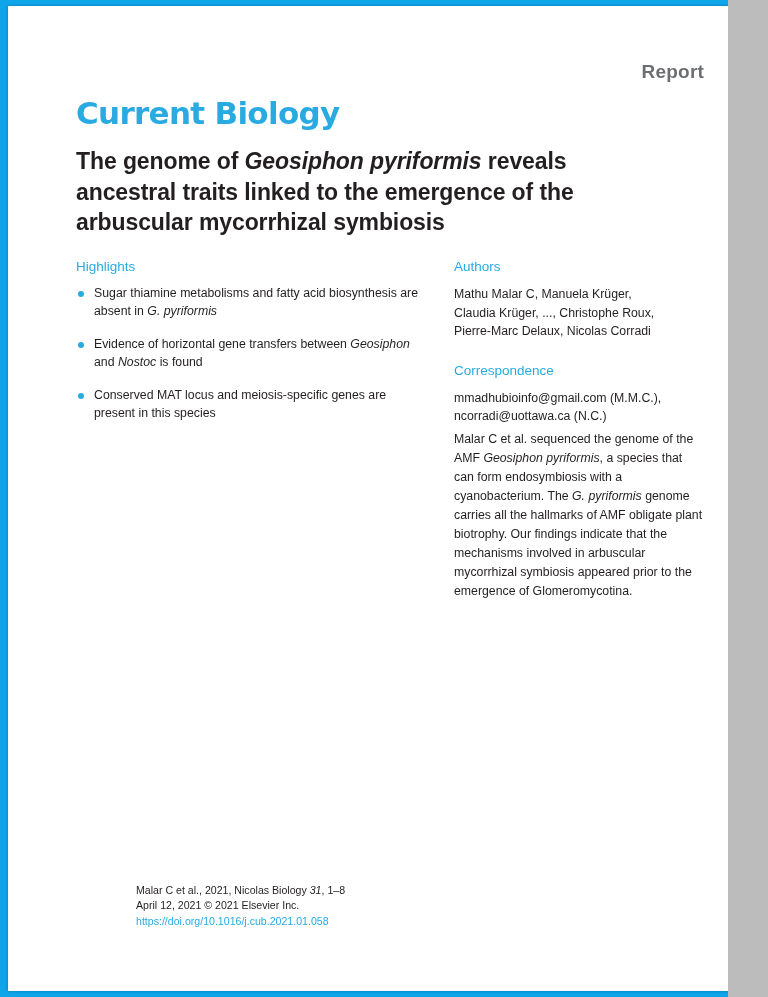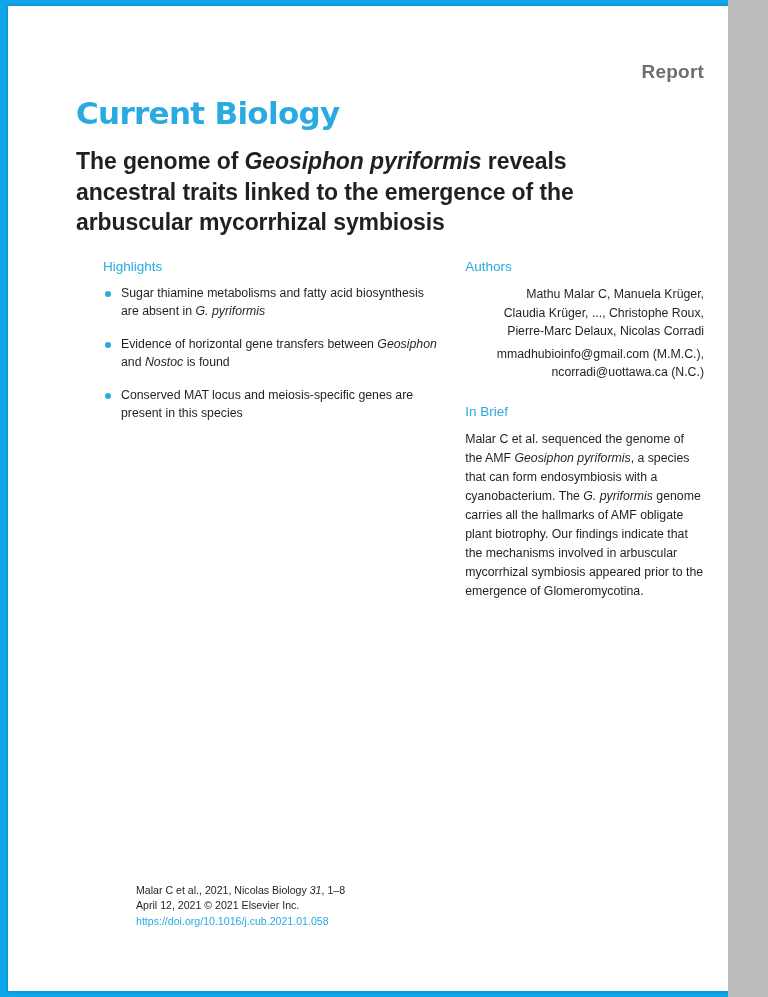--- a/index.html
+++ b/index.html
@@ -66,21 +66,20 @@
     letter-spacing: -0.1px;
     margin-bottom: 22px;
     max-width: 600px;
   }
   .title .ital { font-style: italic; }
 
   
   .cols {
     display: flex;
     gap: 26px;
-    margin-left: 27px;
   }
   .col-left { width: 352px; }
   .col-right { width: 250px; }
 
   .sec-head {
     font-size: 13.5px;
     color: #29abe2;
     font-weight: normal;
     margin: 0 0 11px 0;
   }
@@ -110,21 +109,21 @@
     background: #29abe2;
   }
   .ital { font-style: italic; }
 
   .para {
     font-size: 12.3px;
     line-height: 1.55;
     color: #231f20;
     margin: 0 0 4px 0;
   }
-  .para.tight { line-height: 1.5; text-align: right; }
+  .para.tight { line-height: 1.5; }
 
   .corr-line { font-size: 12.3px; line-height: 1.5; color: #231f20; }
 
   
   .footer {
     position: absolute;
     left: 128px;
     bottom: 62px;
     font-size: 10.6px;
     line-height: 1.45;
@@ -176,26 +175,26 @@
         </div>
 
         <div class="col-right">
           <div class="sec-head">Authors</div>
           <div class="para tight">
             <span>Mathu Malar C, Manuela Krüger,</span><br>
             <span>Claudia Krüger, ..., Christophe Roux,</span><br>
             <span>Pierre-Marc Delaux, Nicolas Corradi</span>
           </div>
 
+          <div class="sec-head spaced">Correspondence</div>
           <div class="para tight">
             <span class="corr-line">mmadhubioinfo@gmail.com (M.M.C.),</span><br>
             <span class="corr-line">ncorradi@uottawa.ca (N.C.)</span>
           </div>
 
-          <div class="sec-head spaced">In Brief</div>
           <div class="para"><span>Malar C et al. sequenced the genome of the AMF </span><span class="ital">Geosiphon pyriformis</span><span>, a species that can form endosymbiosis with a cyanobacterium. The </span><span class="ital">G. pyriformis</span><span> genome carries all the hallmarks of AMF obligate plant biotrophy. Our findings indicate that the mechanisms involved in arbuscular mycorrhizal symbiosis appeared prior to the emergence of Glomeromycotina.</span></div>
         </div>
 
       </div>
     </div>
 
     <div class="footer">
       <div><span>Malar C et al., 2021, Nicolas Biology </span><span class="ital">31</span><span>, 1–8</span></div>
       <div><span>April 12, 2021 </span><span>©</span><span> 2021 Elsevier Inc.</span></div>
       <a class="doi" href="#">https://doi.org/10.1016/j.cub.2021.01.058</a>

